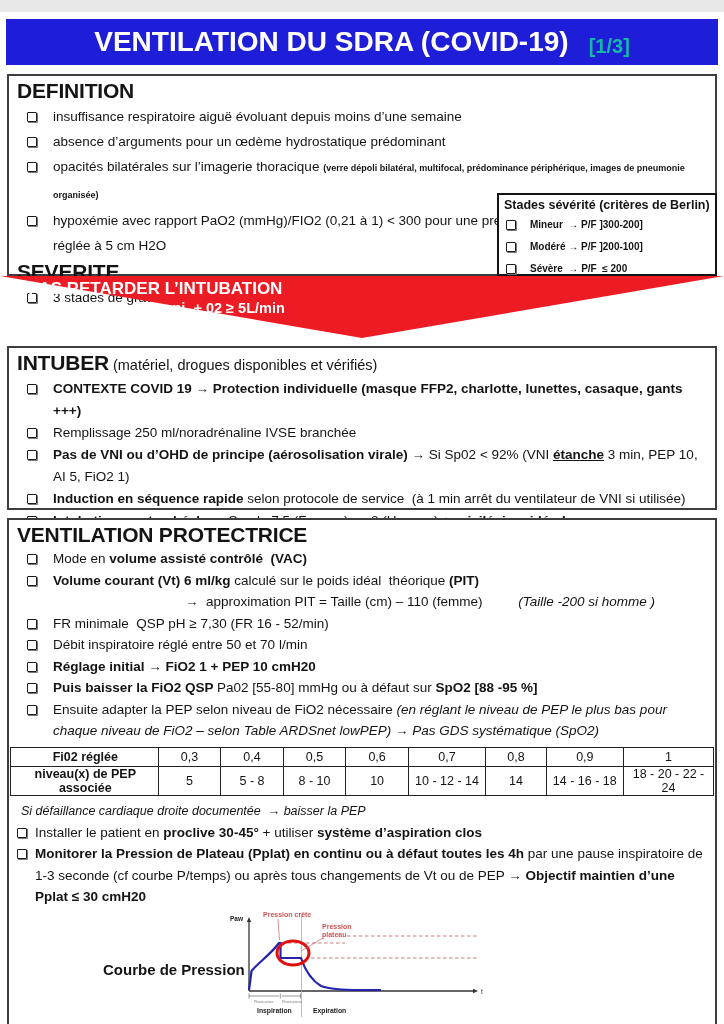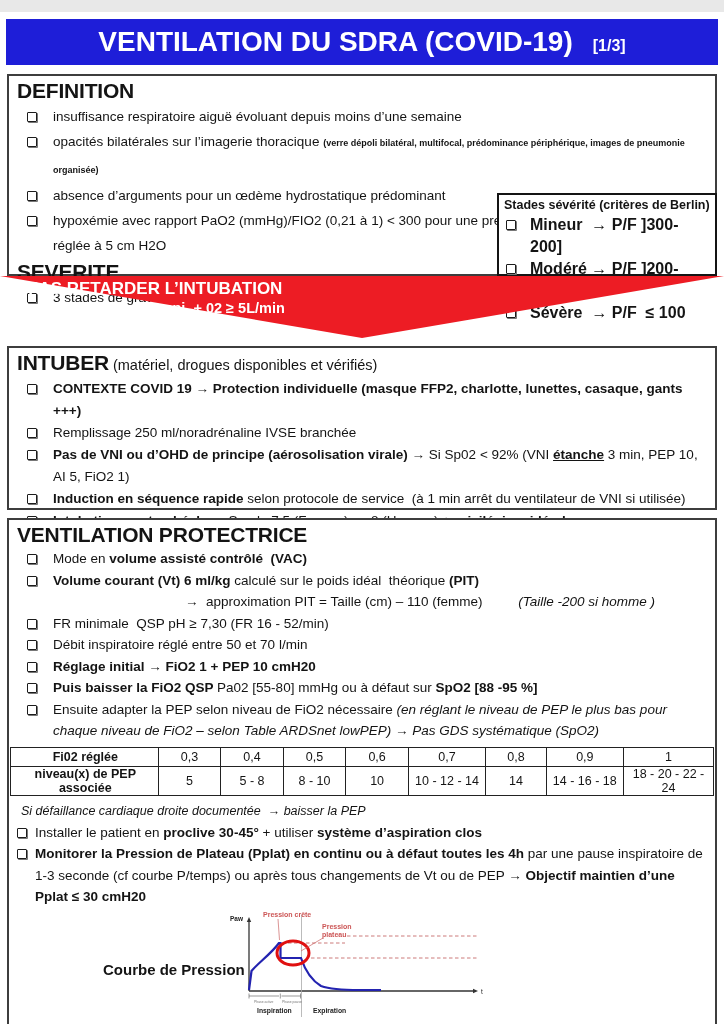--- a/index.html
+++ b/index.html
@@ -5,21 +5,21 @@
   html,body{margin:0;padding:0;background:#e8e8e8;}
   .page{position:relative;width:724px;height:1024px;background:#fff;margin:12px auto;
         font-family:"Liberation Sans",sans-serif;color:#141414;overflow:hidden;}
   .b{font-weight:bold}.i{font-style:italic}.u{text-decoration:underline}
   .sm{font-size:9px;font-weight:bold}
 
   
   .hdr{position:absolute;left:6px;right:6px;top:7px;height:46px;background:#1e1ed8;
        display:flex;align-items:center;justify-content:center;gap:20px;}
   .hdr .title{color:#fff;font-weight:bold;font-size:28px;}
-  .hdr .pg{color:#ffffff;font-weight:bold;font-size:16px;margin-top:8px;}
+  .hdr .pg{color:#14b8a6;font-weight:bold;font-size:20px;margin-top:8px;}
 
   
   .box{position:absolute;left:7px;right:7px;border:2px solid #3d3d3d;background:#fff;
        padding:2px 8px;box-sizing:border-box;}
   .h1{font-size:21px;font-weight:bold;line-height:26px;letter-spacing:-0.2px;}
   .h1 .hnote{font-size:14.5px;font-weight:normal;letter-spacing:0;}
 
   .brow{display:flex;align-items:flex-start;}
   .sq{width:8px;height:8px;border:1.5px solid #1c1c1c;flex:none;border-radius:1px;
       box-shadow:1px 1px 0 #777;}
@@ -28,21 +28,21 @@
   
   .box1{top:62px;height:202px;}
   .box1 .brow{line-height:25px;font-size:13.5px;}
   .box1 .sq{margin:8px 16px 0 10px;}
   .box1 .bt{padding-right:6px;}
 
   .berlin{position:absolute;right:-2px;top:117px;width:220px;height:83px;
           border:2px solid #141414;background:#fff;padding:2px 5px;box-sizing:border-box;
           font-weight:bold;}
   .berlin .btitle{font-size:12.5px;line-height:17px;}
-  .berlin .brow{line-height:22px;font-size:16px;}
+  .berlin .brow{line-height:22px;font-size:10px;}
   .berlin .sq{margin:6px 14px 0 2px;}
 
   
   .arrow{position:absolute;left:0;top:264px;width:724px;height:62px;background:#ed1c24;
          clip-path:polygon(0 0,100% 0,50% 100%);}
   .alert{position:absolute;left:0;top:266px;width:724px;text-align:left;color:#fff;}
   .alert .a1{font-size:17px;font-weight:bold;line-height:21px;}
   .alert .a2{font-size:14.5px;font-weight:bold;line-height:19px;}
 
   
@@ -83,25 +83,25 @@
   </div>
 
   <div class="box box1">
     <div class="h1">DEFINITION</div>
     <div class="brow">
       <span class="sq"></span>
       <span class="bt"><span>insuffisance respiratoire aiguë évoluant depuis moins d’une semaine</span></span>
     </div>
     <div class="brow">
       <span class="sq"></span>
+      <span class="bt"><span>absence d’arguments pour un œdème hydrostatique prédominant</span></span>
+    </div>
+    <div class="brow">
+      <span class="sq"></span>
       <span class="bt"><span>opacités bilatérales sur l’imagerie thoracique </span><span class="b sm">(verre dépoli bilatéral, multifocal, prédominance périphérique, images de pneumonie organisée)</span></span>
-    </div>
-    <div class="brow">
-      <span class="sq"></span>
-      <span class="bt"><span>absence d’arguments pour un œdème hydrostatique prédominant</span></span>
     </div>
     <div class="brow" style="max-width:700px">
       <span class="sq"></span>
       <span class="bt"><span>hypoxémie avec rapport PaO2 (mmHg)/FIO2 (0,21 à 1) &lt; 300 pour une pression expiratoire positive  (PEP) réglée à 5 cm H2O</span></span>
     </div>
     <div class="h1" style="margin-top:1px">SEVERITE</div>
     <div class="brow">
       <span class="sq"></span>
       <span class="bt"><span>3 stades de gravité définis  en fonction de l’hypoxémie</span></span>
     </div>
@@ -111,21 +111,21 @@
       <div class="brow">
         <span class="sq"></span>
         <span class="bt">Mineur  → P/F ]300-200]</span>
       </div>
       <div class="brow">
         <span class="sq"></span>
         <span class="bt">Modéré → P/F ]200-100]</span>
       </div>
       <div class="brow">
         <span class="sq"></span>
-        <span class="bt">Sévère  → P/F  ≤ 100</span>
+        <span class="bt">Sévère  → P/F  ≤ 200</span>
       </div>
     </div>
   </div>
 
   <div class="arrow"></div>
   <div class="alert">
     <div class="a1">NE PAS RETARDER L’INTUBATION</div>
     <div class="a2">si signes de détresse respi. + 02 ≥ 5L/min</div>
   </div>
 

